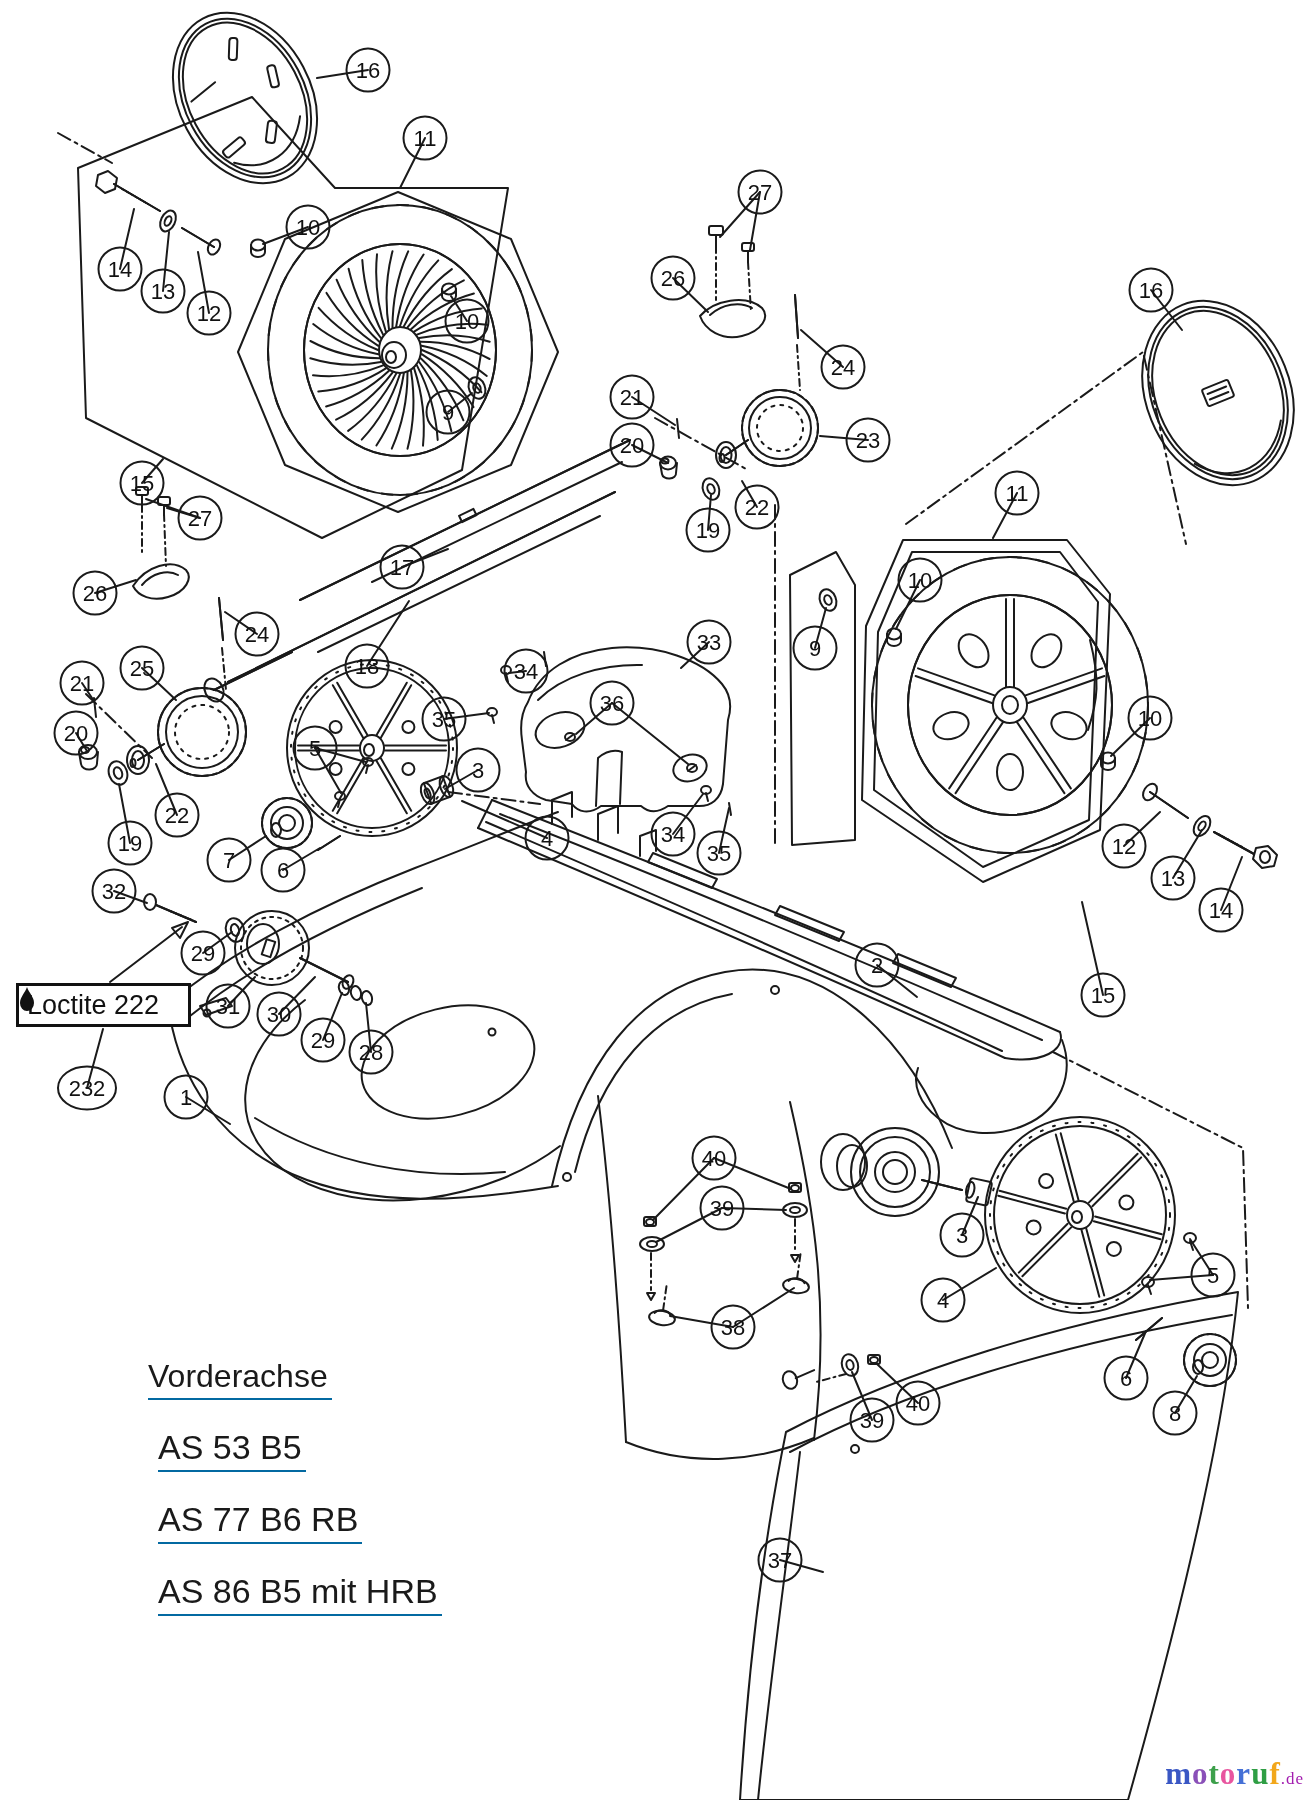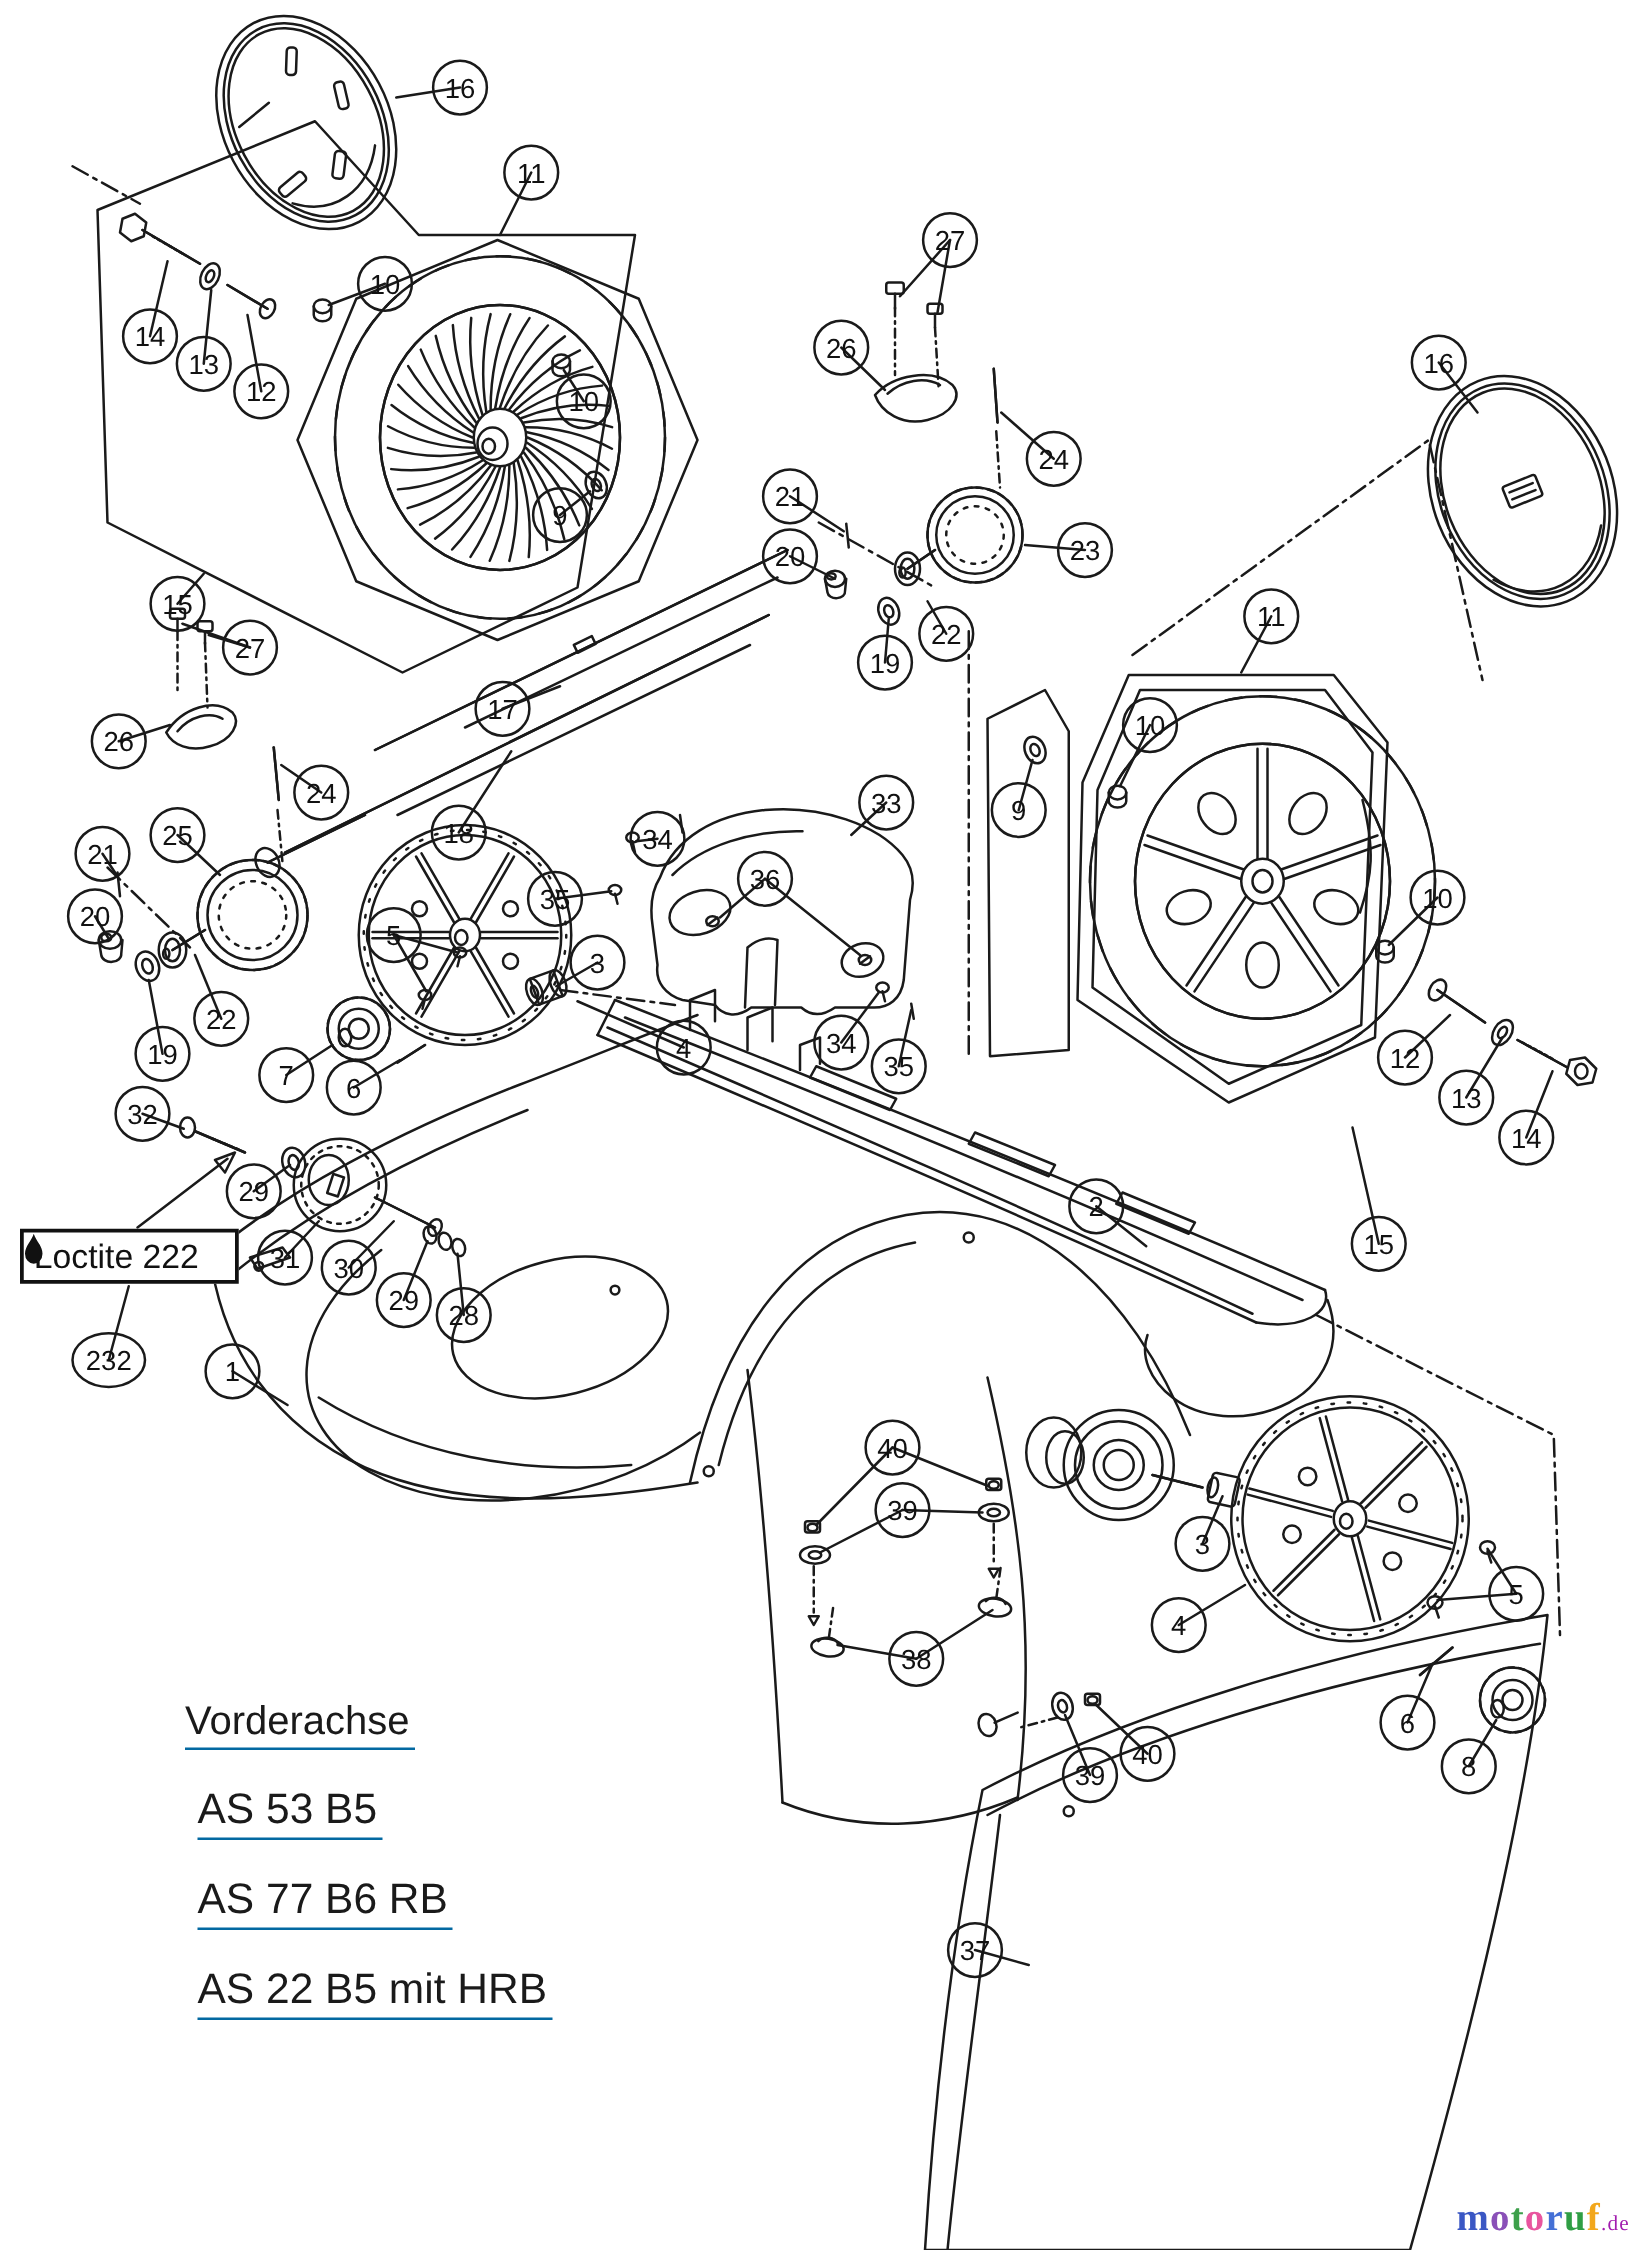--- a/index.html
+++ b/index.html
@@ -879,20 +879,20 @@
   <svg width="16" height="26" viewBox="0 0 16 26">
     <path d="M8,1 C10,7 15,11 15,17 A7,8 0 0 1 1,17 C1,11 6,7 8,1 Z" fill="#111"></path>
   </svg>
   <span class="txt">Loctite 222</span>
 </div>
 
 <div class="title-block">
   <div class="head"><span>Vorderachse</span></div>
   <div class="model"><span>AS 53 B5</span></div>
   <div class="model"><span>AS 77 B6 RB</span></div>
-  <div class="model"><span>AS 22 B5 mit HRB</span></div>
+  <div class="model"><span>AS 86 B5 mit HRB</span></div>
 </div>
 
 <div class="brand">
   <span id="brand-letters"><span style="color: rgb(58, 87, 196);">m</span><span style="color: rgb(138, 80, 184);">o</span><span style="color: rgb(61, 160, 75);">t</span><span style="color: rgb(232, 85, 159);">o</span><span style="color: rgb(68, 112, 214);">r</span><span style="color: rgb(47, 158, 68);">u</span><span style="color: rgb(242, 167, 27);">f</span></span><span class="suffix">.de</span>
 </div>
 
 </div>
 
 </body></html>

